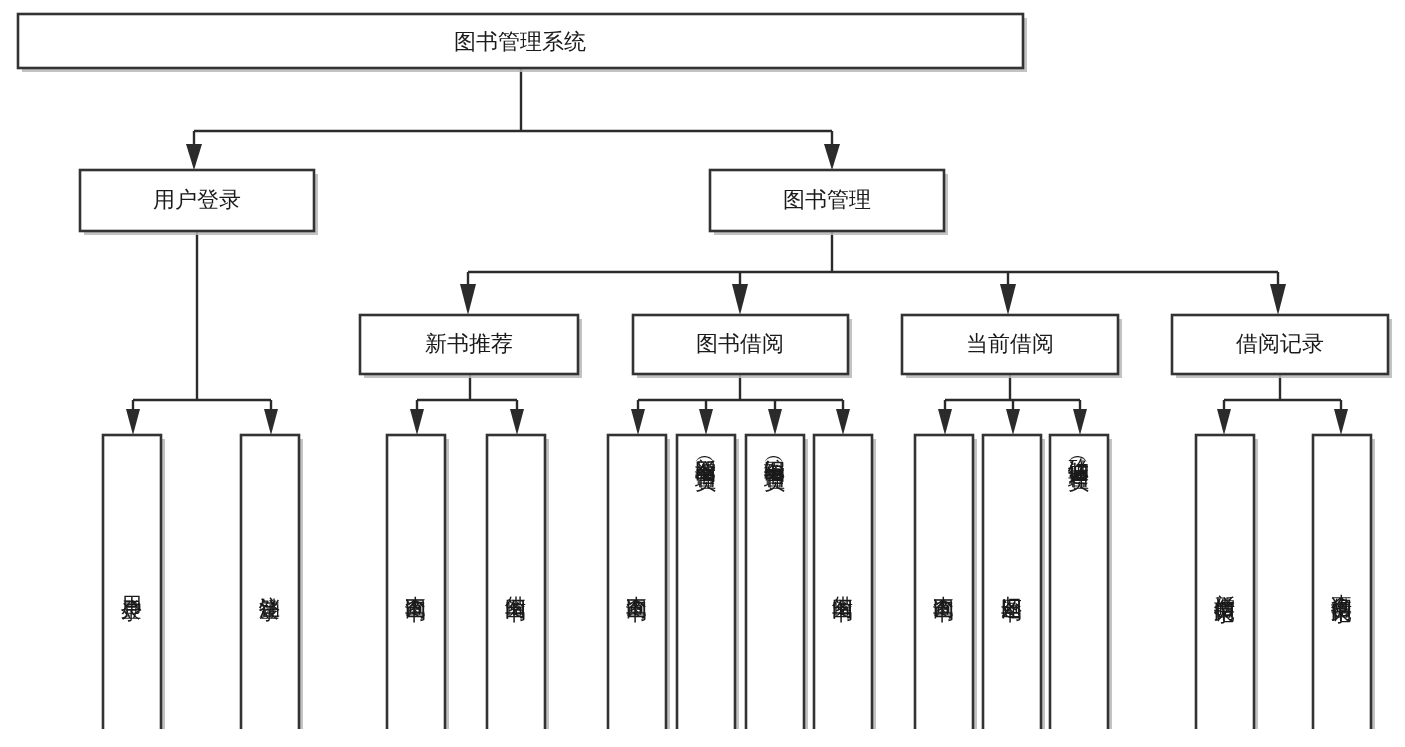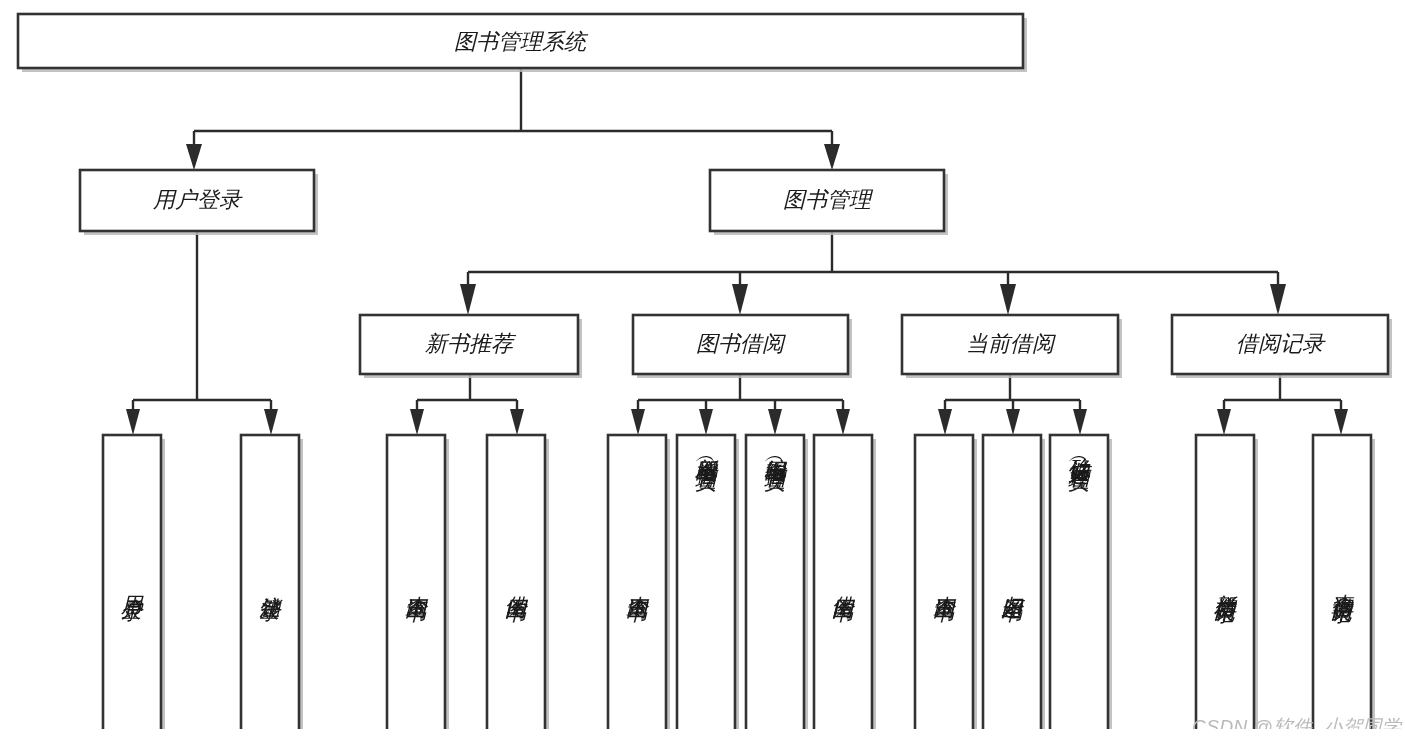--- a/index.html
+++ b/index.html
@@ -9,21 +9,20 @@
   }
   body {
     font-family: "Liberation Sans", "DejaVu Sans", sans-serif;
   }
   #stage {
     position: relative;
     width: 1405px;
     height: 729px;
     background: #ffffff;
     overflow: hidden;
-    font-style: italic;
   }
   svg#diagram {
     position: absolute;
     left: 0;
     top: 0;
     width: 1405px;
     height: 747px;
     display: block;
   }
   .node-box {
@@ -308,15 +307,14 @@
   </div>
 
   <div class="leaf-wrap" style="left:1196px; top:435px; width:58px; height:296px;">
     <span class="node-label-vertical" style="position:relative;">新增借阅记录</span>
   </div>
 
   <div class="leaf-wrap" style="left:1313px; top:435px; width:58px; height:296px;">
     <span class="node-label-vertical" style="position:relative;">查询借阅记录</span>
   </div>
 
-  <div class="watermark" style="left:1192px; top:714px;">CSDN @软件_小贺同学</div>
 
 </div>
 
 </body></html>

